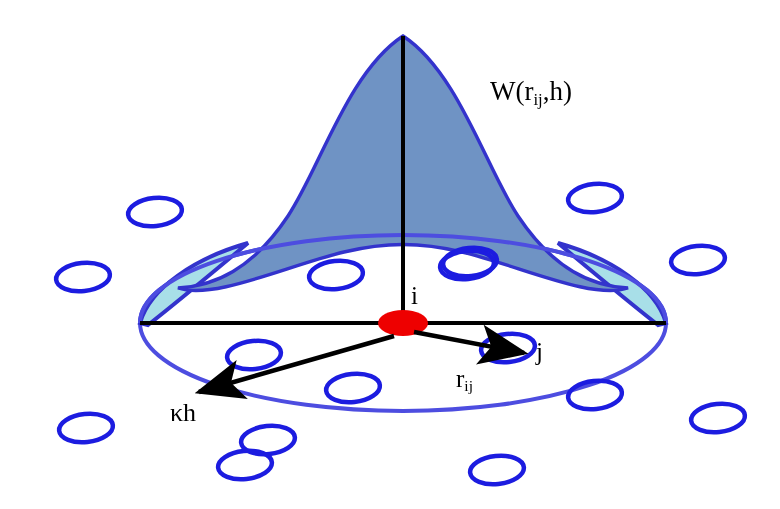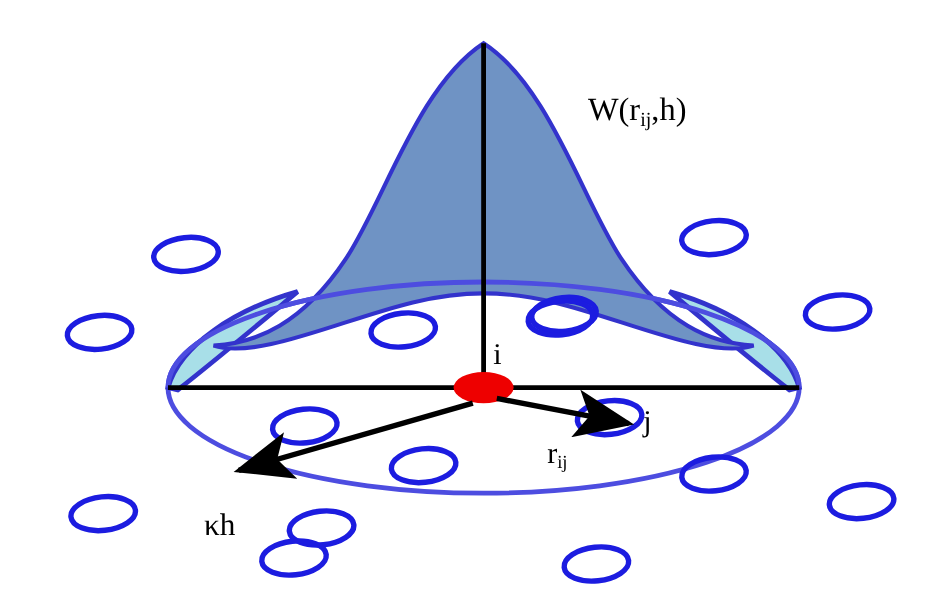--- a/index.html
+++ b/index.html
@@ -31,21 +31,21 @@
   .label sub {
     font-size: 0.62em;
     vertical-align: baseline;
     position: relative;
     top: 0.28em;
   }
   #label-kernel  { left: 490px; top: 30px;  font-size: 27px; margin-top: 48px; }
   #label-i       { left: 411px; top: 283px; font-size: 25px; }
   #label-j       { left: 536px; top: 339px; font-size: 25px; }
   #label-rij     { left: 456px; top: 366px; font-size: 25px; }
-  #label-kappah  { left: 170px; top: 425px; font-size: 26px; }
+  #label-kappah  { left: 170px; top: 400px; font-size: 26px; }
 </style>
 </head>
 <body>
 
 <div id="figure">
 
   <svg id="diagram-svg" width="780" height="509" viewBox="0 0 780 509">
 
     <defs>
       <clipPath id="clip-back-half">

